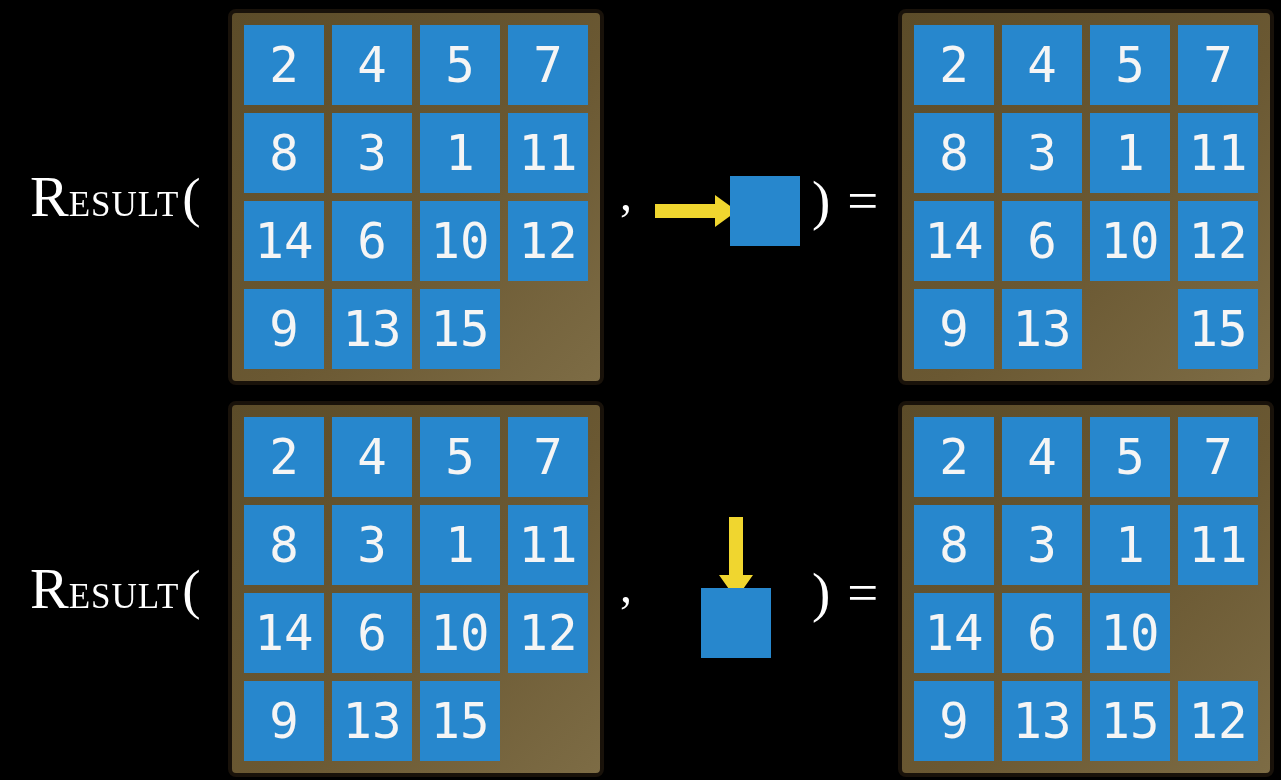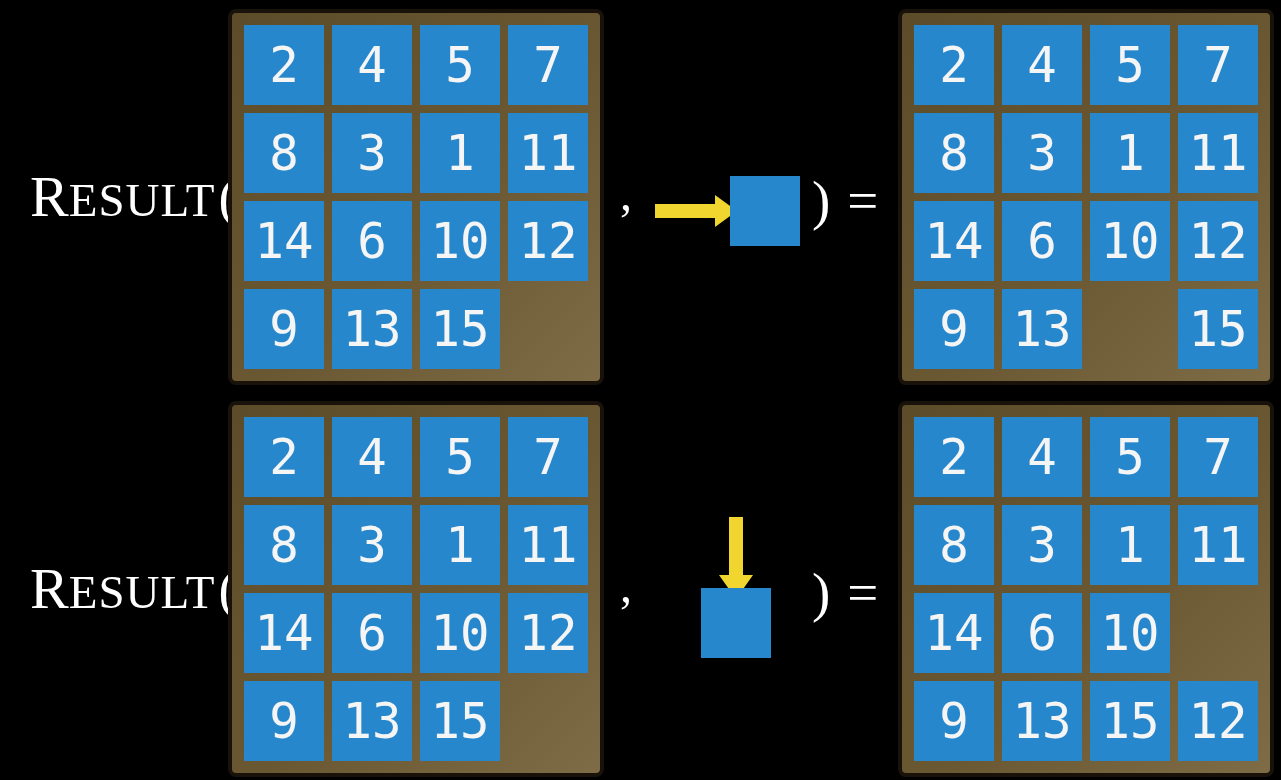--- a/index.html
+++ b/index.html
@@ -14,21 +14,21 @@
 
   
   .result-label {
     position: absolute;
     left: 30px;
     white-space: nowrap;
     color: var(--text, #fff);
     line-height: 1;
   }
   .result-label .cap   { font-size: 58px; }
-  .result-label .rest  { font-size: 47px; letter-spacing: 1px; }
+  .result-label .rest  { font-size: 35px; letter-spacing: 1px; }
   .result-label .paren { font-size: 55px; margin-left: 3px; }
 
   
   .comma {
     position: absolute;
     color: var(--text, #fff);
     font-size: 48px;
     line-height: 1;
   }
   .close-eq {

